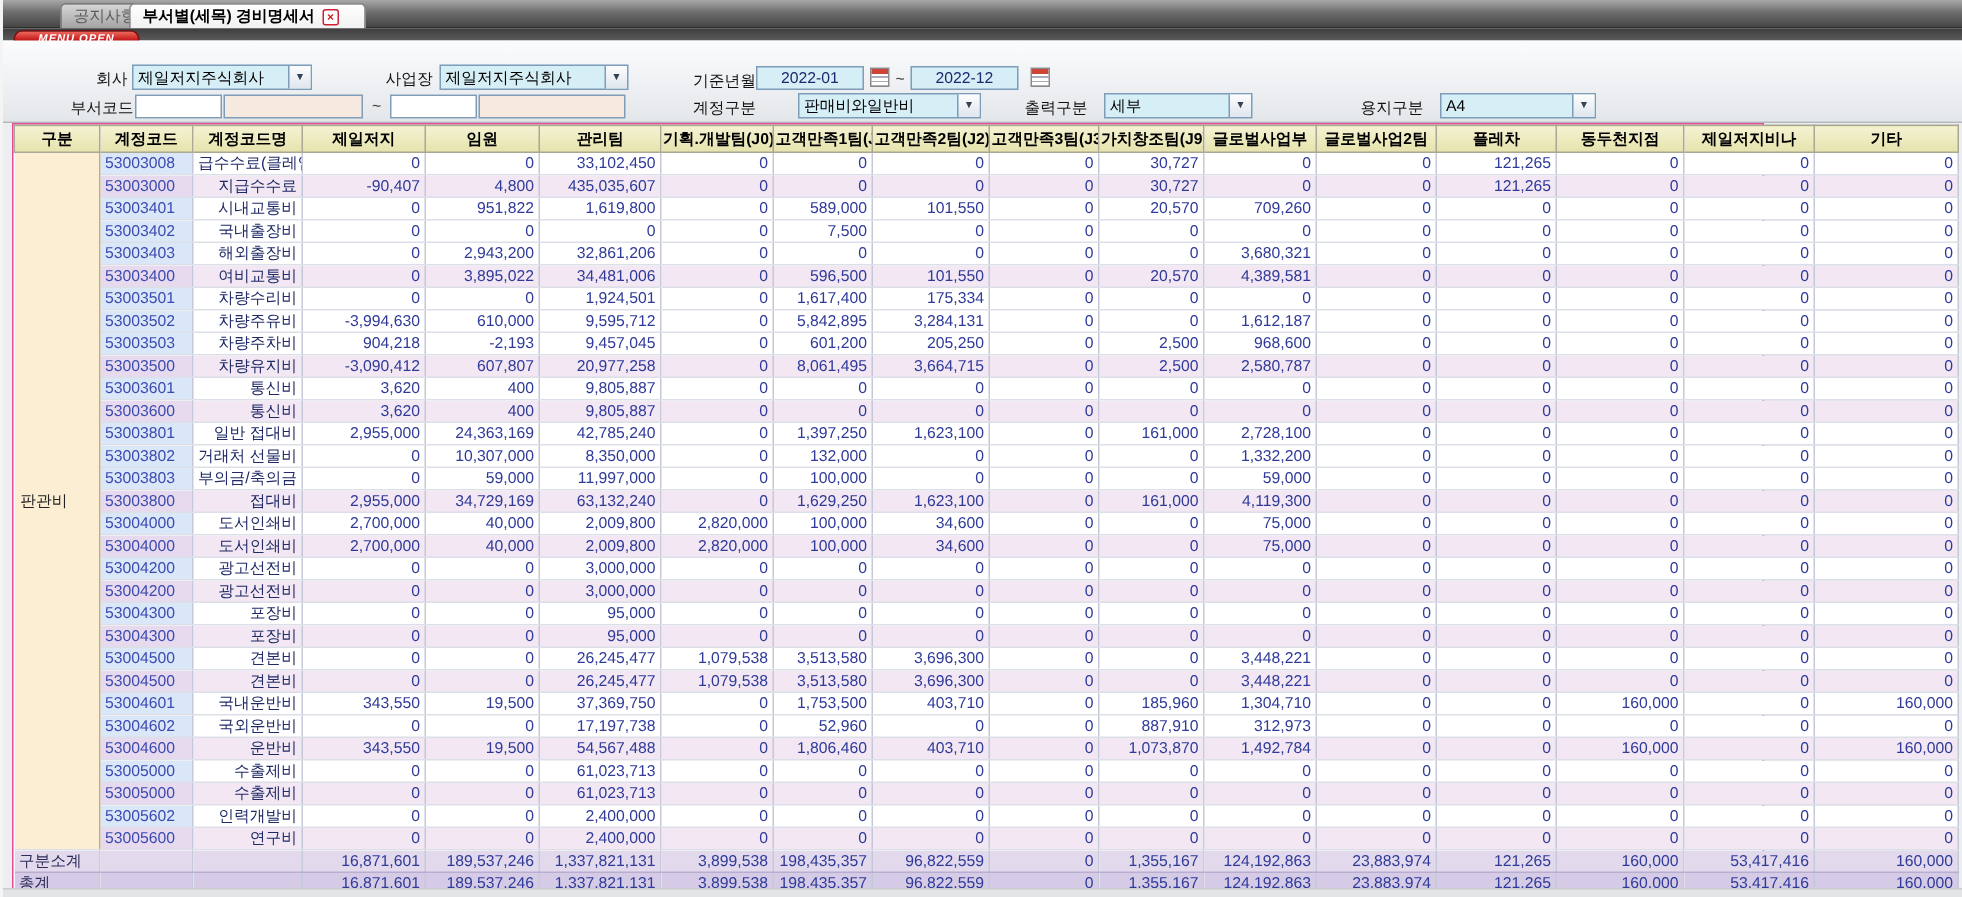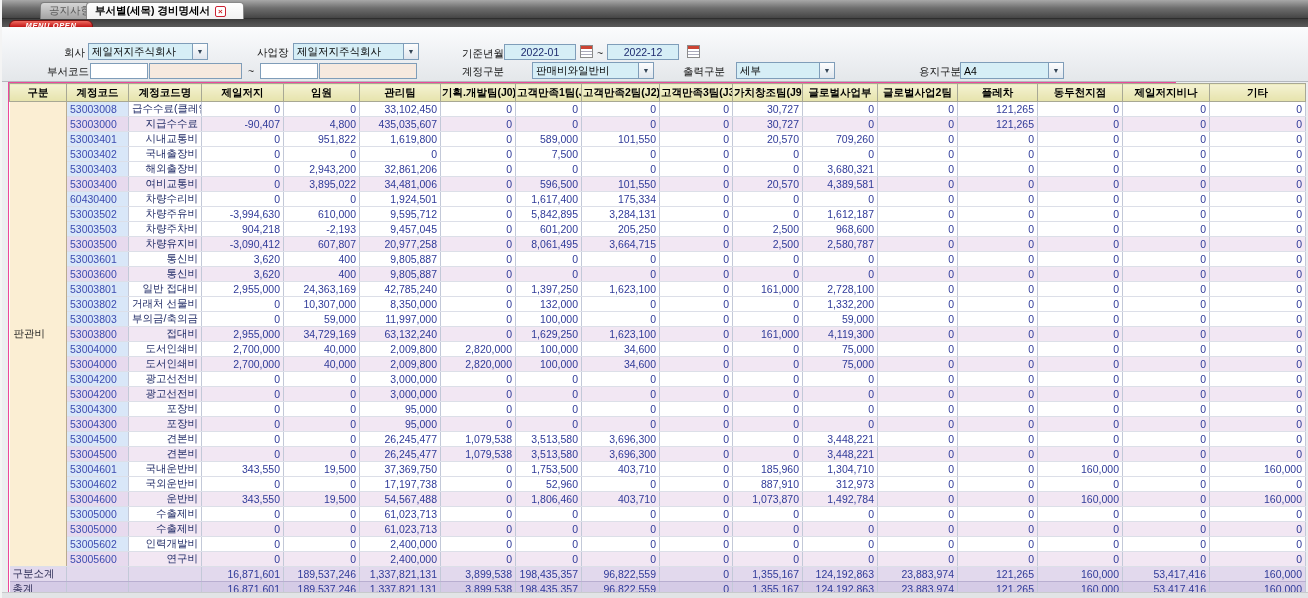--- a/index.html
+++ b/index.html
@@ -122,21 +122,21 @@
       <span class="val">판매비와일반비</span>
       <span class="arrow">▼</span>
     </div>
 
     <span class="flabel" style="left:681px;top:38px;">출력구분</span>
     <div class="combo" style="left:734px;top:35px;width:99px;">
       <span class="val">세부</span>
       <span class="arrow">▼</span>
     </div>
 
-    <span class="flabel" style="left:905px;top:38px;margin-left:12px;">용지구분</span>
+    <span class="flabel" style="left:905px;top:38px;">용지구분</span>
     <div class="combo" style="left:958px;top:35px;width:104px;">
       <span class="val">A4</span>
       <span class="arrow">▼</span>
     </div>
   </div>
 
   <div class="gridwrap">
     <table id="grid">
         <colgroup>
           <col style="width: 57px;">
@@ -282,21 +282,21 @@
             <td class="num">0</td>
             <td class="num">20,570</td>
             <td class="num">4,389,581</td>
             <td class="num">0</td>
             <td class="num">0</td>
             <td class="num">0</td>
             <td class="num">0</td>
             <td class="num">0</td>
           </tr>
           <tr class="detail">
-            <td class="code">60430400</td>
+            <td class="code">53003501</td>
             <td class="name">차량수리비</td>
             <td class="num">0</td>
             <td class="num">0</td>
             <td class="num">1,924,501</td>
             <td class="num">0</td>
             <td class="num">1,617,400</td>
             <td class="num">175,334</td>
             <td class="num">0</td>
             <td class="num">0</td>
             <td class="num">0</td>

